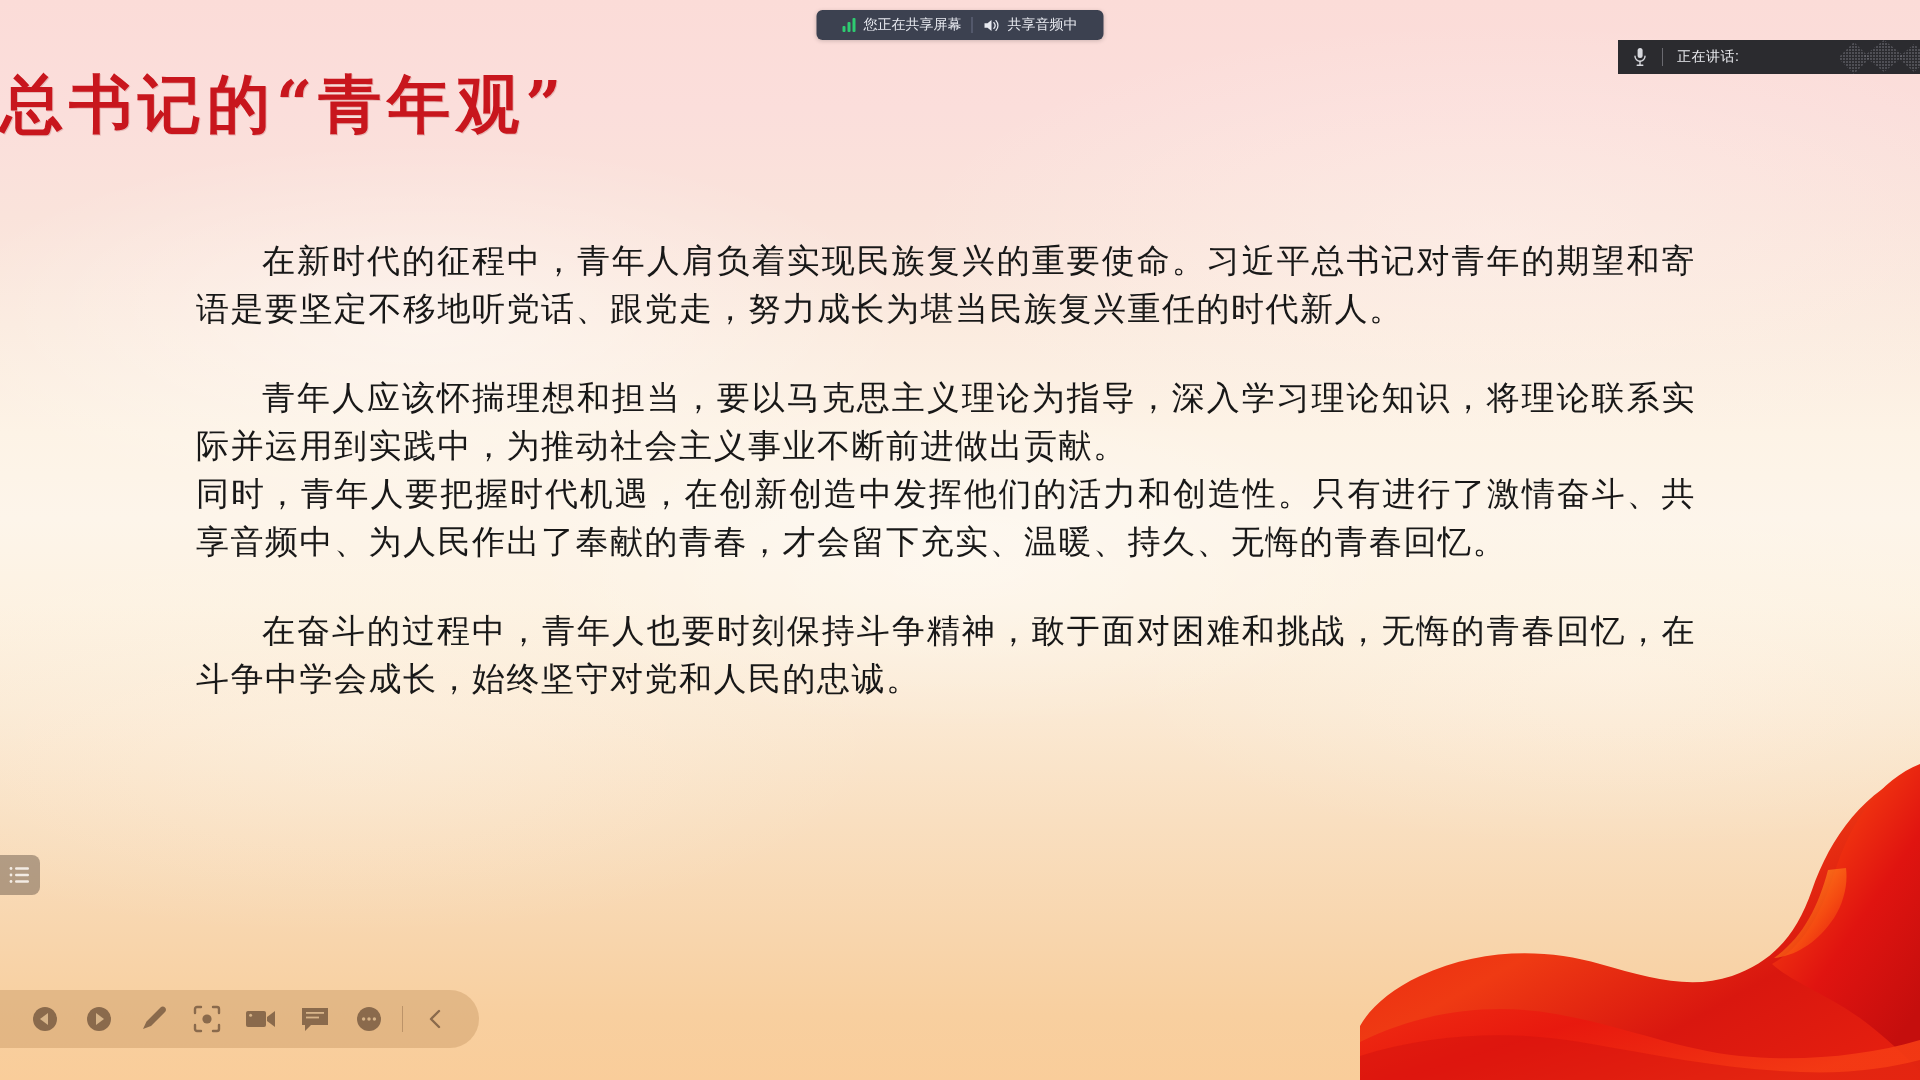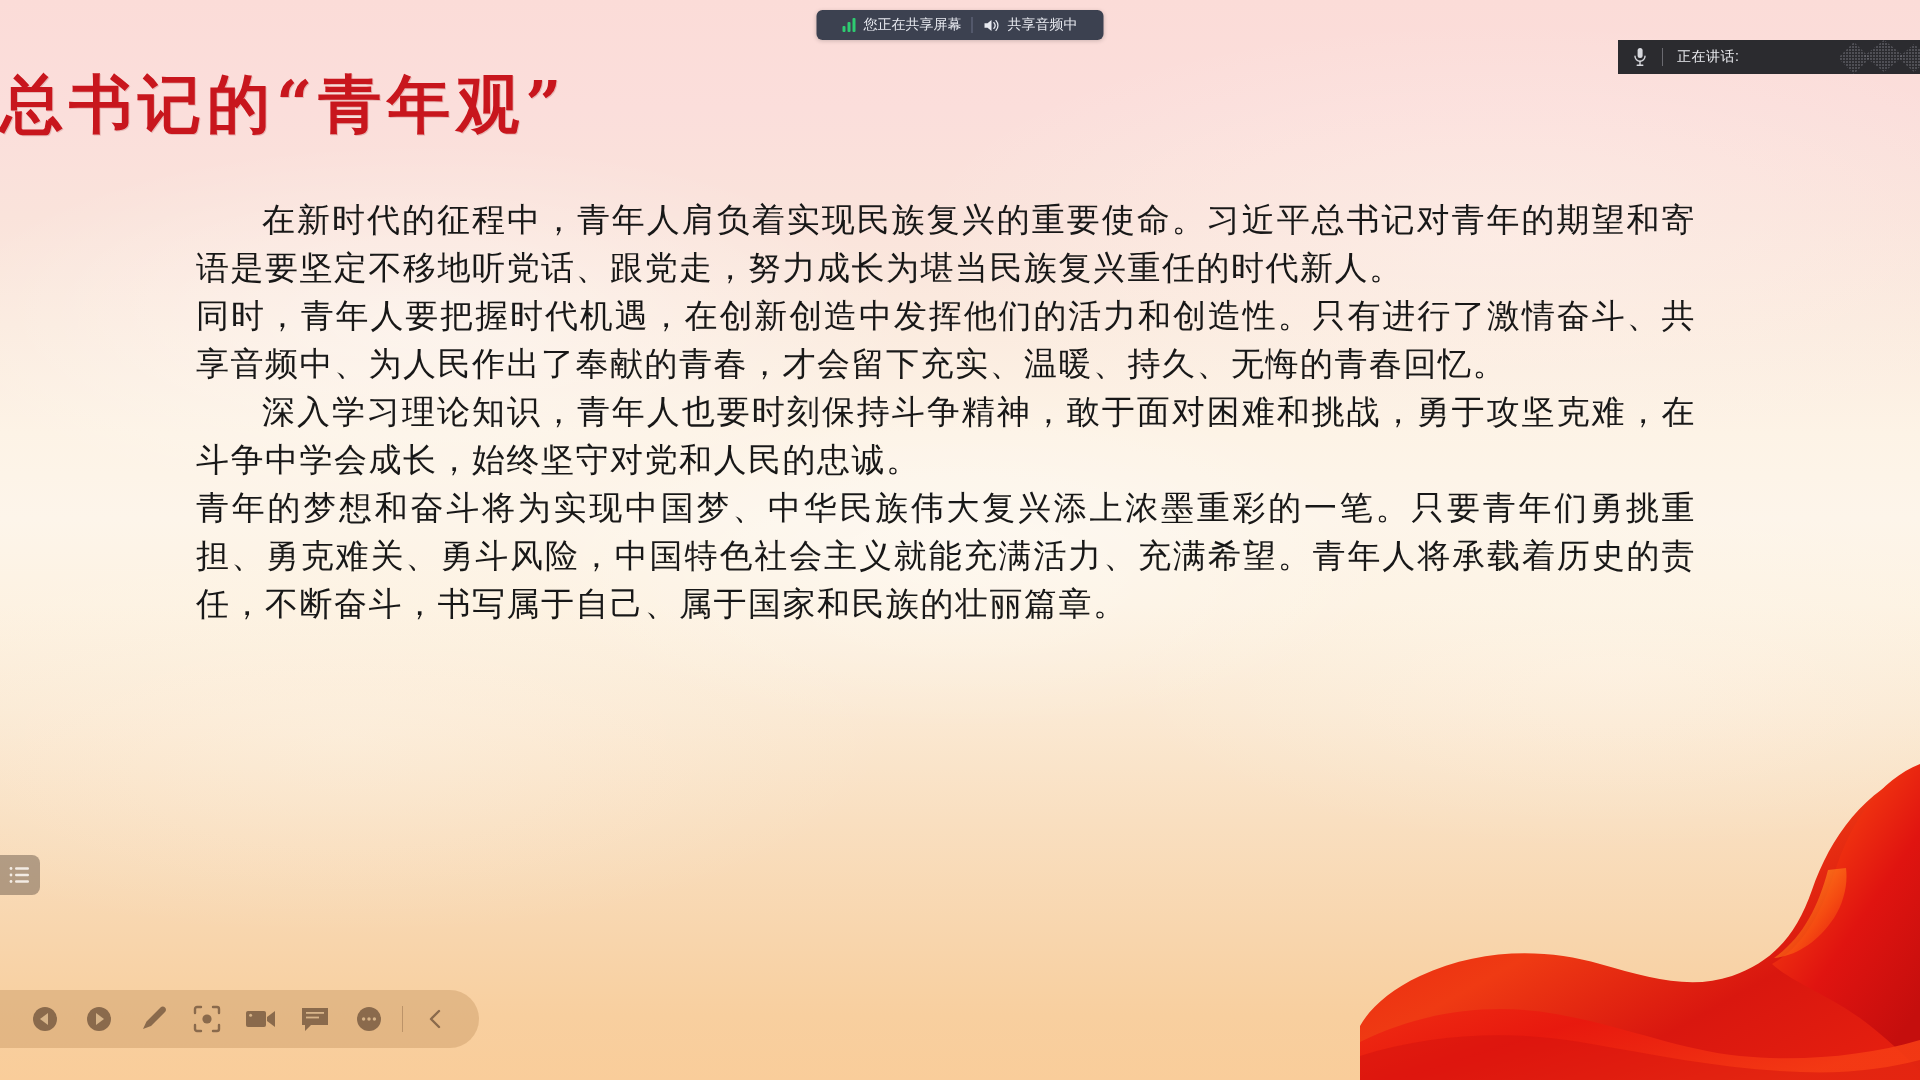--- a/index.html
+++ b/index.html
@@ -152,21 +152,21 @@
     line-height: 48px;
     color: #181818;
     letter-spacing: 1.5px;
     text-align: justify;
     text-justify: inter-character;
   }
   #body-text p {
     margin: 0;
     white-space: normal;
   }
-  #body-text p.indent { text-indent: 2em; }
+  #body-text p.indent { text-indent: 2em; margin-top: 41px; }
 
   
   #red-ribbon {
     position: absolute;
     right: 0;
     bottom: 0;
     width: 560px;
     height: 330px;
     pointer-events: none;
   }
@@ -251,23 +251,23 @@
     <path d="M560,14 C520,30 492,70 476,118 C462,162 444,196 412,214 C432,232 470,246 500,268 C524,286 546,306 560,322 Z" fill="url(#silkB)"></path>
     <path d="M468,120 C458,158 442,188 414,208 C436,206 458,192 474,168 C484,152 488,134 486,118 Z" fill="url(#glowOrange)"></path>
     <path d="M0,292 C60,262 130,252 196,264 C264,276 320,300 380,306 C440,312 506,306 560,290 L560,330 L0,330 Z" fill="url(#silkC)" opacity="0.92"></path>
     <path d="M0,306 C70,284 150,280 220,292 C300,306 370,320 440,322 C490,324 530,318 560,310 L560,330 L0,330 Z" fill="#d4110d" opacity="0.5"></path>
   </svg>
 
   <div id="slide-title">总书记的“青年观”</div>
 
   <div id="body-text">
     <p class="indent">在新时代的征程中，青年人肩负着实现民族复兴的重要使命。习近平总书记对青年的期望和寄语是要坚定不移地听党话、跟党走，努力成长为堪当民族复兴重任的时代新人。</p>
+    <p class="indent">青年人应该怀揣理想和担当，要以马克思主义理论为指导，深入学习理论知识，将理论联系实际并运用到实践中，为推动社会主义事业不断前进做出贡献。</p>
     <p>同时，青年人要把握时代机遇，在创新创造中发挥他们的活力和创造性。只有进行了激情奋斗、共享音频中、为人民作出了奉献的青春，才会留下充实、温暖、持久、无悔的青春回忆。</p>
-    <p class="indent">深入学习理论知识，青年人也要时刻保持斗争精神，敢于面对困难和挑战，勇于攻坚克难，在斗争中学会成长，始终坚守对党和人民的忠诚。</p>
-    <p>青年的梦想和奋斗将为实现中国梦、中华民族伟大复兴添上浓墨重彩的一笔。只要青年们勇挑重担、勇克难关、勇斗风险，中国特色社会主义就能充满活力、充满希望。青年人将承载着历史的责任，不断奋斗，书写属于自己、属于国家和民族的壮丽篇章。</p>
+    <p class="indent">在奋斗的过程中，青年人也要时刻保持斗争精神，敢于面对困难和挑战，无悔的青春回忆，在斗争中学会成长，始终坚守对党和人民的忠诚。</p>
   </div>
 
   <div id="speaker-bar">
     <span class="mic-wrap">
       <svg width="14" height="20" viewBox="0 0 14 20">
         <rect x="4.6" y="1" width="5" height="10" rx="2.5" fill="#d8d9de"></rect>
         <path d="M2 9.2a5 5 0 0 0 10 0" stroke="#d8d9de" stroke-width="1.4" fill="none" stroke-linecap="round"></path>
         <line x1="7" y1="14.4" x2="7" y2="18" stroke="#d8d9de" stroke-width="1.4" stroke-linecap="round"></line>
         <line x1="4.2" y1="18.2" x2="9.8" y2="18.2" stroke="#d8d9de" stroke-width="1.4" stroke-linecap="round"></line>
       </svg>

